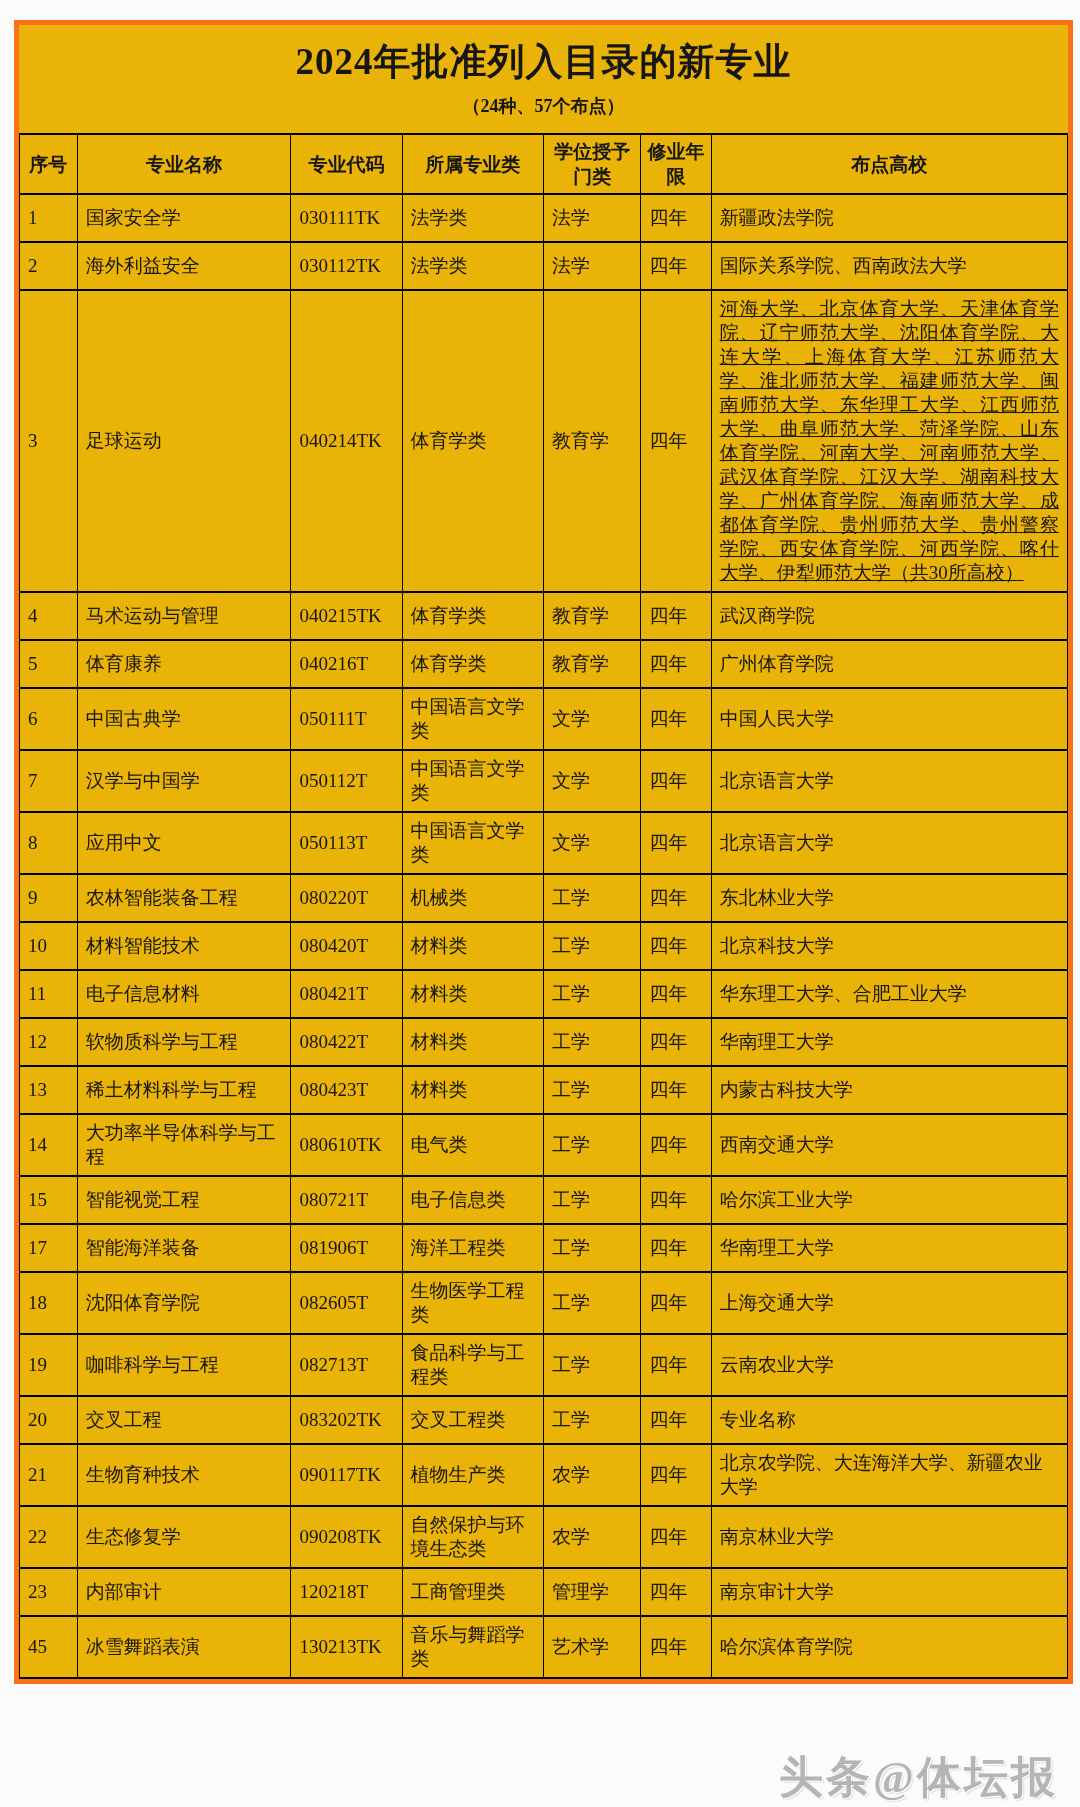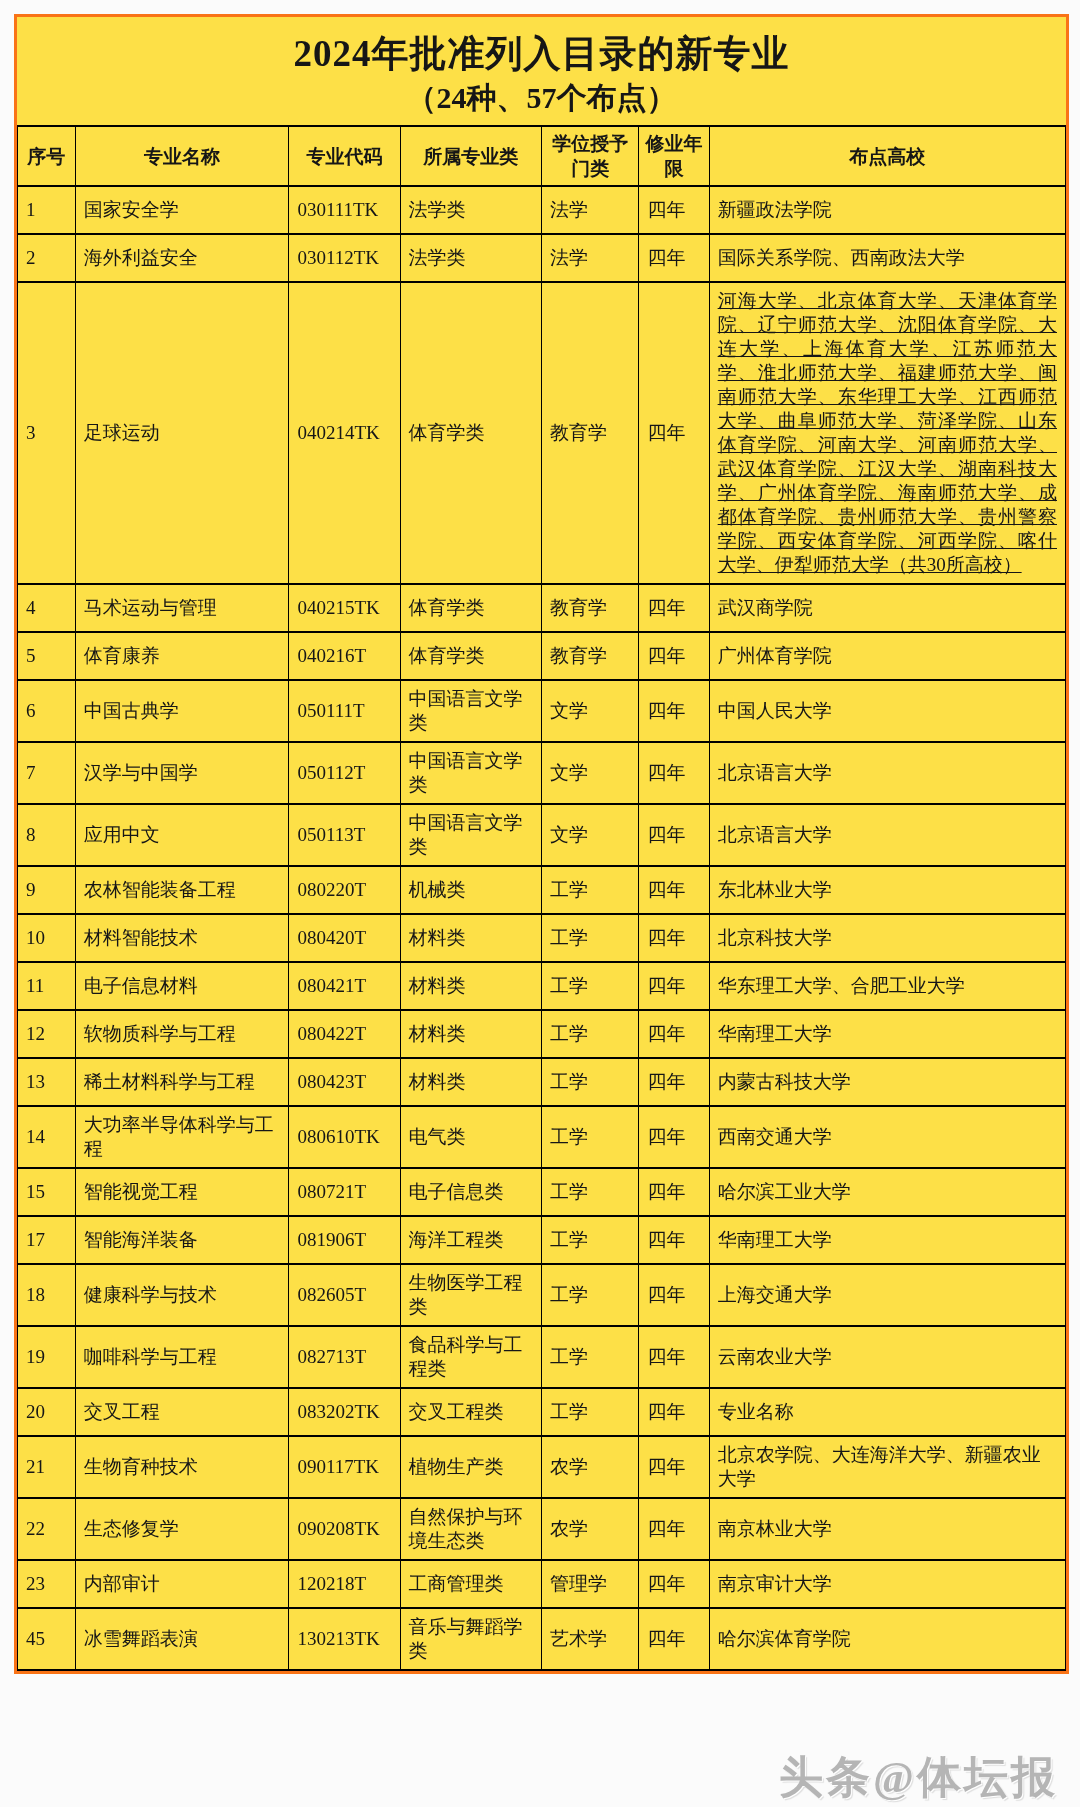--- a/index.html
+++ b/index.html
@@ -13,37 +13,37 @@
     color: #161616;
   }
   .sheet {
     position: relative;
     width: 1080px;
     height: 1807px;
   }
   .table-frame {
     position: absolute;
     left: 14px;
-    top: 14px;
+    top: 20px;
     width: 1049px;
-    border: 3px solid #f97316;
-    background: #fde047;
+    border: 5px solid #f97316;
+    background: #eab308;
   }
   .title-block {
     text-align: center;
     padding: 14px 10px 8px 10px;
   }
   .title {
     font-size: 37px;
     font-weight: bold;
     letter-spacing: 1px;
     line-height: 46px;
   }
   .subtitle {
-    font-size: 30px;
+    font-size: 18px;
     font-weight: bold;
     line-height: 38px;
     margin-top: 2px;
   }
   table.majors {
     width: 100%;
     border-collapse: collapse;
     table-layout: fixed;
   }
   table.majors th,
@@ -265,21 +265,21 @@
     <td class="c-no">17</td>
     <td class="c-name">智能海洋装备</td>
     <td class="c-code">081906T</td>
     <td class="c-cat">海洋工程类</td>
     <td class="c-deg">工学</td>
     <td class="c-yr">四年</td>
     <td class="c-sch">华南理工大学</td>
   </tr>
           <tr>
     <td class="c-no">18</td>
-    <td class="c-name">健康科学与技术</td>
+    <td class="c-name">沈阳体育学院</td>
     <td class="c-code">082605T</td>
     <td class="c-cat">生物医学工程类</td>
     <td class="c-deg">工学</td>
     <td class="c-yr">四年</td>
     <td class="c-sch">上海交通大学</td>
   </tr>
           <tr>
     <td class="c-no">19</td>
     <td class="c-name">咖啡科学与工程</td>
     <td class="c-code">082713T</td>

